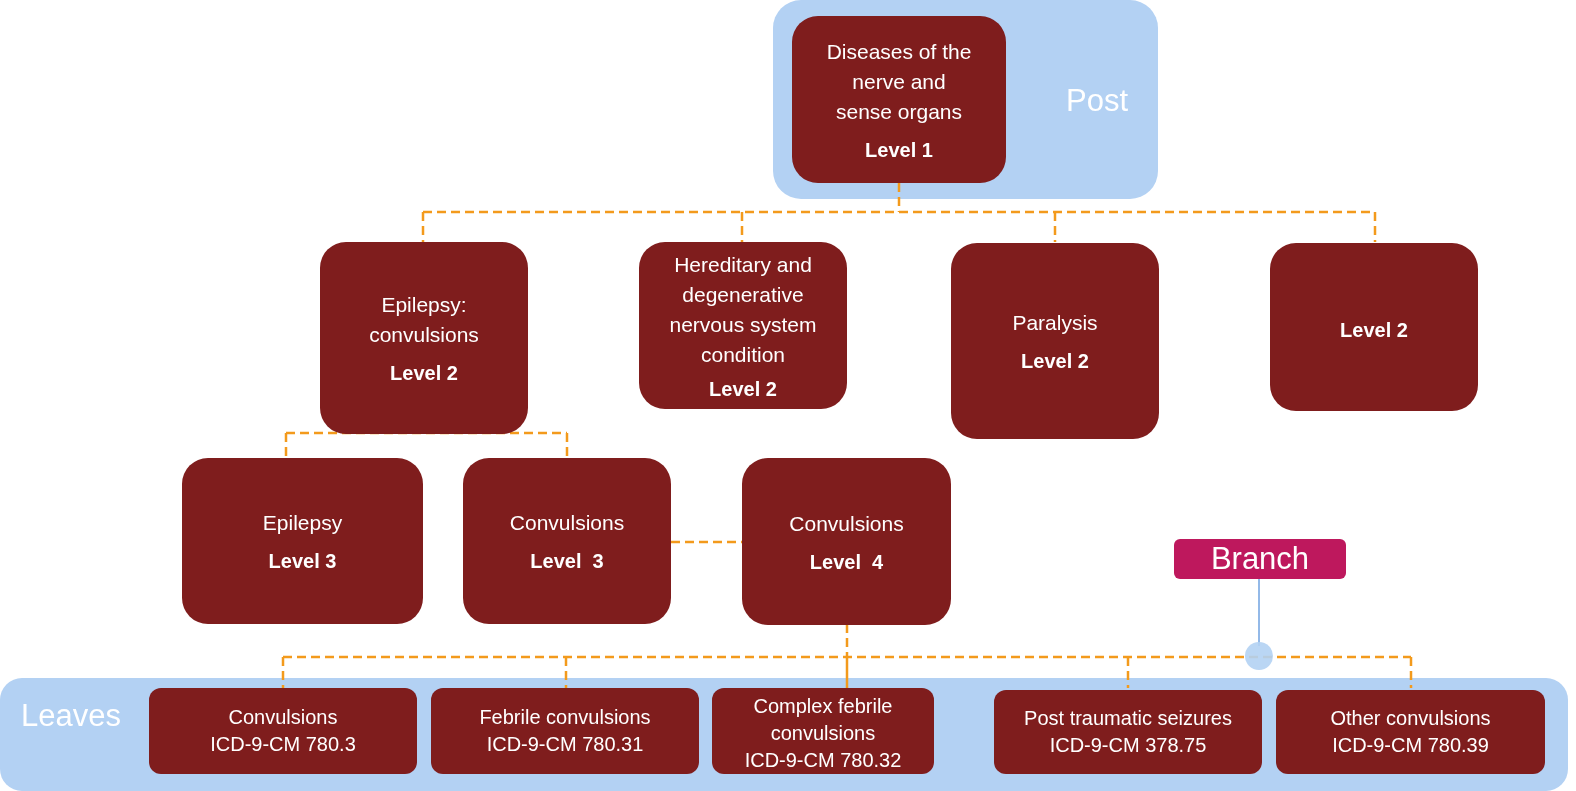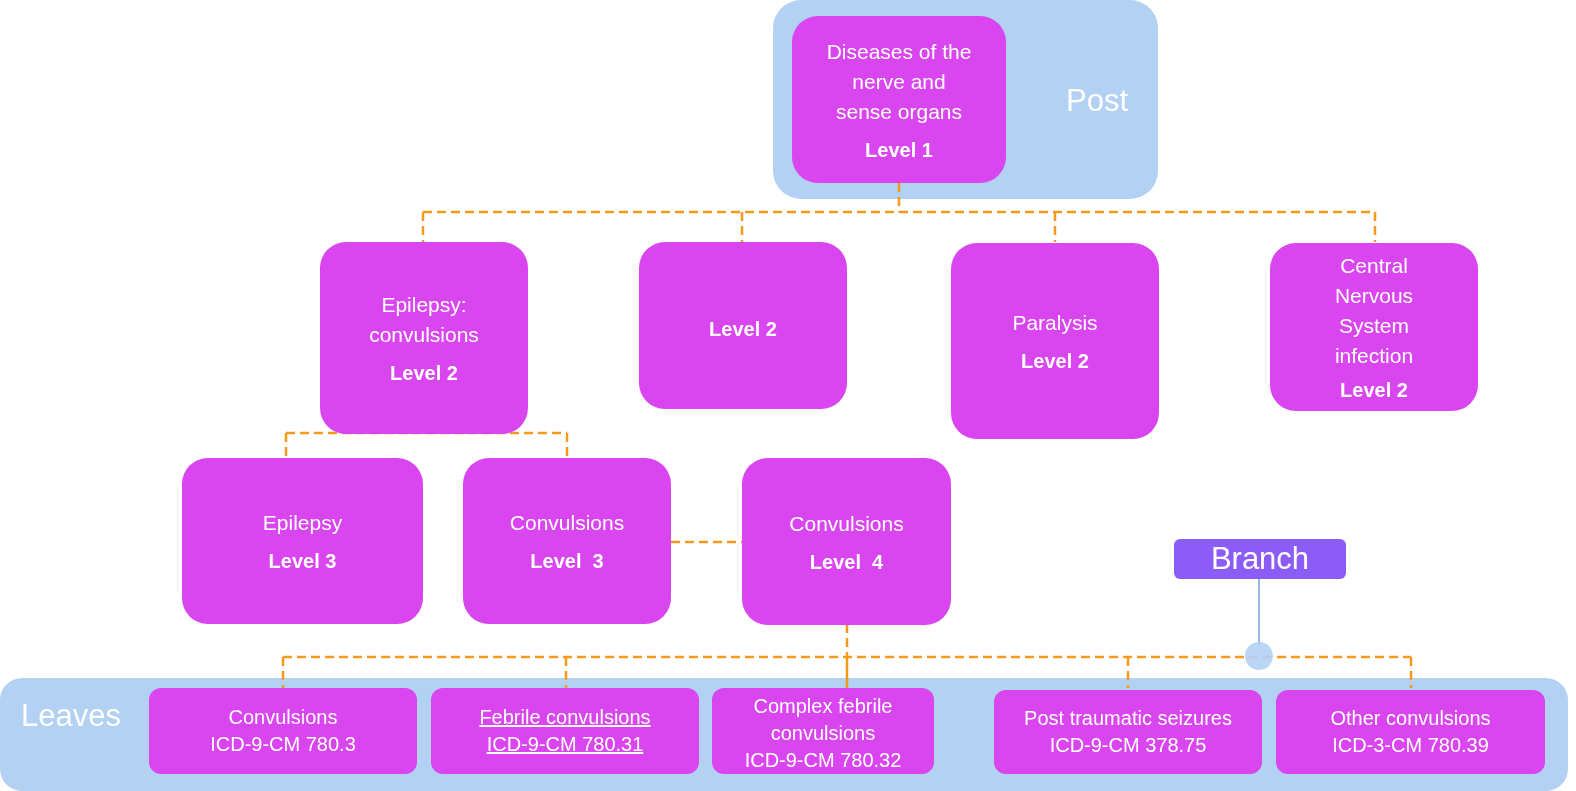--- a/index.html
+++ b/index.html
@@ -1,29 +1,29 @@
 <!DOCTYPE html>
 <html><head>
 <meta charset="utf-8">
 <style>
   html, body { margin: 0; padding: 0; background: #ffffff; }
   body { width: 1576px; height: 791px; position: relative; overflow: hidden;
          font-family: "Liberation Sans", "DejaVu Sans", sans-serif; }
   .panel { position: absolute; background: #b3d1f3; border-radius: 28px; }
-  .node { position: absolute; background: #d946ef; color: #ffffff; border-radius: 26px;
+  .node { position: absolute; background: #7f1d1d; color: #ffffff; border-radius: 26px;
           display: flex; flex-direction: column; align-items: center; justify-content: center;
           text-align: center; box-sizing: border-box; padding: 0 8px; }
   .node .t { font-size: 21px; line-height: 30px; white-space: pre-line; }
   .node .lv { font-size: 20px; font-weight: bold; margin-top: 10px; line-height: 26px; white-space: pre; }
   .leaf { border-radius: 12px; }
   .leaf .t { font-size: 20px; line-height: 27px; }
   .panel-label { position: absolute; color: #ffffff; font-size: 31px; }
   svg.conn { position: absolute; left: 0; top: 0; }
   .branch-tag { position: absolute; left: 1174px; top: 539px; width: 172px; height: 40px;
-                background: #8b5cf6; border-radius: 6px; color: #ffffff; font-size: 31px;
+                background: #be185d; border-radius: 6px; color: #ffffff; font-size: 31px;
                 display: flex; align-items: center; justify-content: center; }
 </style>
 </head>
 <body>
 
 <div class="panel" style="left:773px; top:0px; width:385px; height:199px;"></div>
 <div class="panel-label" style="left:1066px; top:83px;">Post</div>
 
 <div class="panel" style="left:0px; top:678px; width:1568px; height:113px; border-radius:22px;"></div>
 <div class="panel-label" style="left:21px; top:698px;">Leaves</div>
@@ -47,31 +47,31 @@
 sense organs</div>
   <div class="lv">Level 1</div>
 </div>
 
 <div class="node" style="left:320px; top:242px; width:208px; height:192px;">
   <div class="t">Epilepsy:
 convulsions</div>
   <div class="lv">Level 2</div>
 </div>
 <div class="node" style="left:639px; top:242px; width:208px; height:167px;">
+  <div class="t">Hereditary and
+degenerative
+nervous system
+condition</div>
   <div class="lv" style="margin-top:6px;">Level 2</div>
 </div>
 <div class="node" style="left:951px; top:243px; width:208px; height:196px;">
   <div class="t">Paralysis</div>
   <div class="lv">Level 2</div>
 </div>
 <div class="node" style="left:1270px; top:243px; width:208px; height:168px;">
-  <div class="t">Central
-Nervous
-System
-infection</div>
   <div class="lv" style="margin-top:6px;">Level 2</div>
 </div>
 
 <div class="node" style="left:182px; top:458px; width:241px; height:166px;">
   <div class="t">Epilepsy</div>
   <div class="lv">Level 3</div>
 </div>
 <div class="node" style="left:463px; top:458px; width:208px; height:166px;">
   <div class="t">Convulsions</div>
   <div class="lv">Level  3</div>
@@ -79,29 +79,29 @@
 
 <div class="node" style="left:742px; top:458px; width:209px; height:167px;">
   <div class="t">Convulsions</div>
   <div class="lv">Level  4</div>
 </div>
 
 <div class="node leaf" style="left:149px; top:688px; width:268px; height:86px;">
   <div class="t">Convulsions
 ICD-9-CM 780.3</div>
 </div>
-<div class="node leaf" style="left:431px; top:688px; width:268px; height:86px;text-decoration:underline;">
+<div class="node leaf" style="left:431px; top:688px; width:268px; height:86px;">
   <div class="t">Febrile convulsions
 ICD-9-CM 780.31</div>
 </div>
 <div class="node leaf" style="left:712px; top:688px; width:222px; height:86px;justify-content:flex-end;">
   <div class="t">Complex febrile
 convulsions
 ICD-9-CM 780.32</div>
 </div>
 <div class="node leaf" style="left:994px; top:690px; width:268px; height:84px;">
   <div class="t">Post traumatic seizures
 ICD-9-CM 378.75</div>
 </div>
 <div class="node leaf" style="left:1276px; top:690px; width:269px; height:84px;">
   <div class="t">Other convulsions
-ICD-3-CM 780.39</div>
+ICD-9-CM 780.39</div>
 </div>
 
 </body></html>

